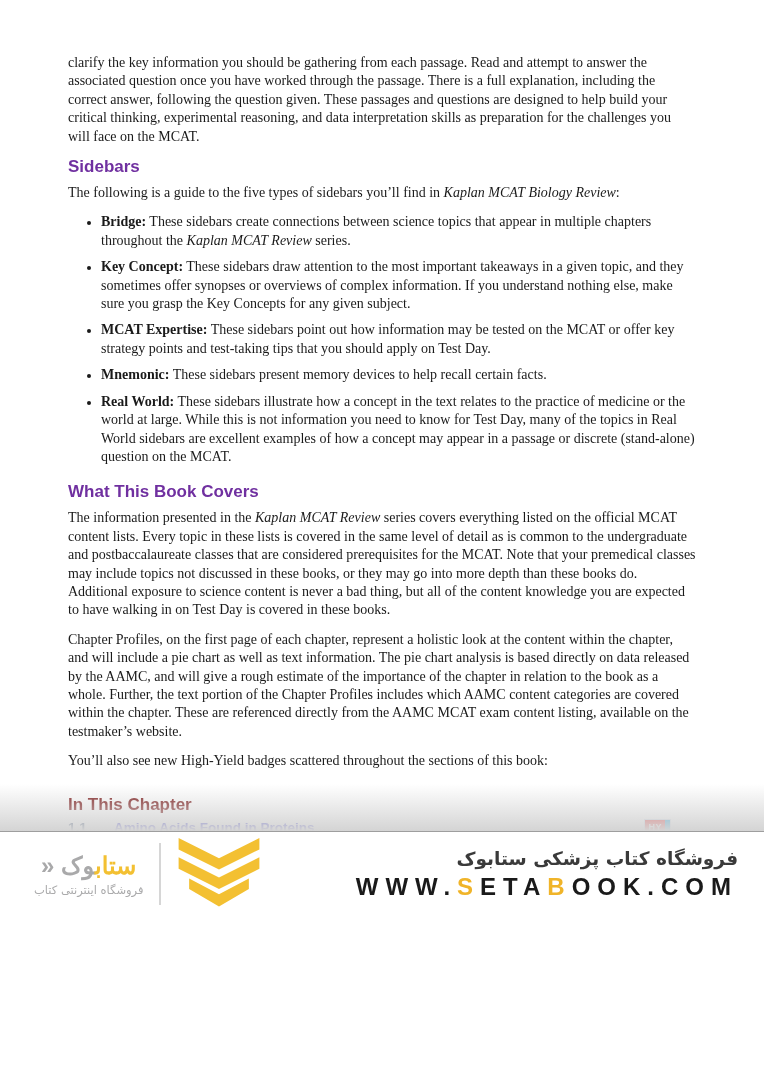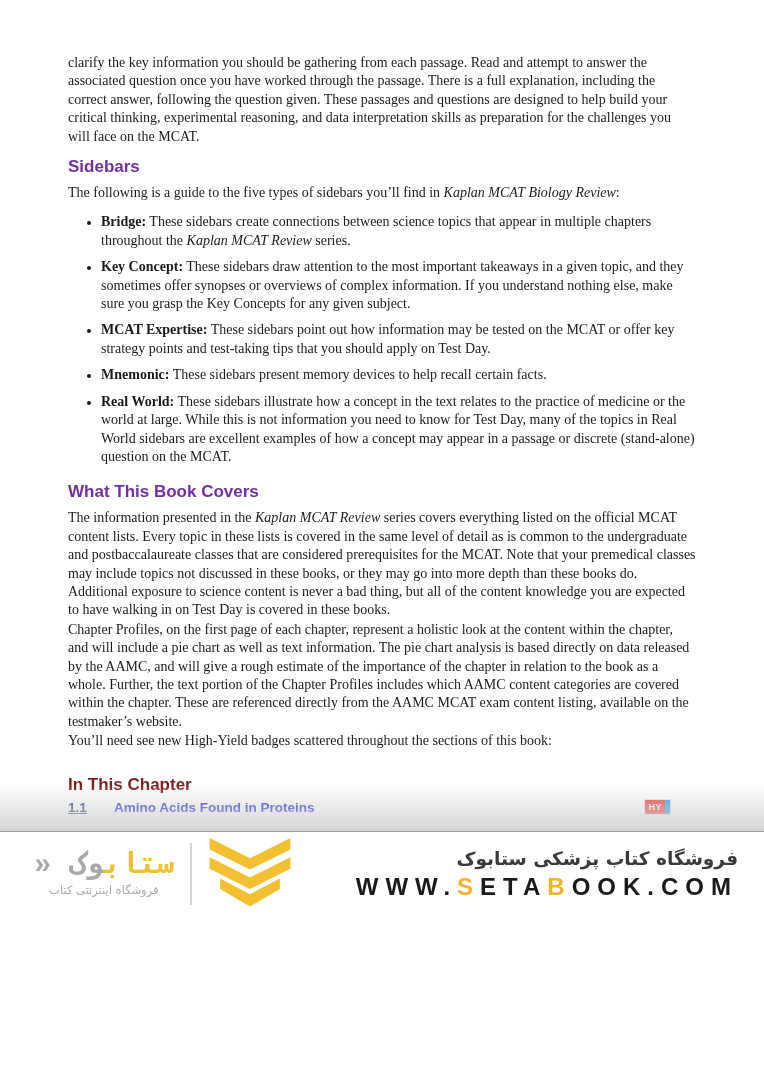--- a/index.html
+++ b/index.html
@@ -4,21 +4,21 @@
 <style>
   * { margin:0; padding:0; box-sizing:border-box; }
   html,body { background:#ffffff; }
   .page {
     position:relative; width:764px; height:916px; margin:0 auto;
     background:#ffffff; overflow:hidden;
     font-family:"Liberation Serif", serif; color:#1a1a1a;
   }
   .content { padding:54px 68px 0 68px; }
   .serif-p { font-size:14px; line-height:18.4px; text-align:left; }
-  .p-gap { margin-top:1px; }
+  .p-gap { margin-top:11px; }
   h2.sans {
     font-family:"Liberation Sans", sans-serif; font-size:17px; line-height:20px;
     font-weight:bold;
   }
   h2.purple { color:#7030A0; margin:11px 0 7px 0; }
   h2.purple.second { margin-top:16px; }
   h2.red { color:#7f1d1d; margin:24px 0 3px 0; }
   ul.sidebar-list { margin:11px 0 0 0; padding-left:33px; list-style:disc; }
   ul.sidebar-list li { font-size:14px; line-height:18.4px; margin-bottom:8px; }
   ul.sidebar-list li::marker { color:#1a1a1a; font-size:12px; }
@@ -51,21 +51,21 @@
     border-bottom:1px solid #9e9e9e;
   }
   .footer {
     position:absolute; left:0; right:0; bottom:0; height:84px; background:#ffffff;
     display:flex; align-items:center; justify-content:space-between;
     padding:0 26px 0 34px;
   }
   .brand { display:flex; align-items:center; }
   .wordmark { display:flex; flex-direction:column; align-items:center; direction:rtl; }
   .wordmark-main {
-    font-family:Liberation Mono, monospace; font-size:29px; font-weight:bold;
+    font-family:Liberation Sans, sans-serif; font-size:24px; font-weight:bold;
     line-height:30px; letter-spacing:-1px;
   }
   .wordmark-tag {
     font-family:"DejaVu Sans", sans-serif; font-size:11.5px; color:#ABABAC;
     margin-top:2px;
   }
   .brand-divider { width:2px; height:62px; background:#d6d6d6; margin:0 14px 0 16px; }
   .chevrons { display:block; }
   .site { display:flex; flex-direction:column; align-items:flex-end; }
   .site-title {
@@ -92,21 +92,21 @@
       <li><span class="blead">Bridge:</span><span><span> These sidebars create connections between science topics that appear in multiple chapters throughout the </span><span style="font-style: italic;">Kaplan MCAT Review</span><span> series.</span></span></li>
       <li><span class="blead">Key Concept:</span><span><span> These sidebars draw attention to the most important takeaways in a given topic, and they sometimes offer synopses or overviews of complex information. If you understand nothing else, make sure you grasp the Key Concepts for any given subject.</span></span></li>
       <li><span class="blead">MCAT Expertise:</span><span><span> These sidebars point out how information may be tested on the MCAT or offer key strategy points and test-taking tips that you should apply on Test Day.</span></span></li>
       <li><span class="blead">Mnemonic:</span><span><span> These sidebars present memory devices to help recall certain facts.</span></span></li>
       <li><span class="blead">Real World:</span><span><span> These sidebars illustrate how a concept in the text relates to the practice of medicine or the world at large. While this is not information you need to know for Test Day, many of the topics in Real World sidebars are excellent examples of how a concept may appear in a passage or discrete (stand-alone) question on the MCAT.</span></span></li>
     </ul>
 
     <h2 class="sans purple second">What This Book Covers</h2>
     <p class="serif-p"><span>The information presented in the </span><span style="font-style: italic;">Kaplan MCAT Review</span><span> series covers everything listed on the official MCAT content lists. Every topic in these lists is covered in the same level of detail as is common to the undergraduate and postbaccalaureate classes that are considered prerequisites for the MCAT. Note that your premedical classes may include topics not discussed in these books, or they may go into more depth than these books do. Additional exposure to science content is never a bad thing, but all of the content knowledge you are expected to have walking in on Test Day is covered in these books.</span></p>
     <p class="serif-p p-gap">Chapter Profiles, on the first page of each chapter, represent a holistic look at the content within the chapter, and will include a pie chart as well as text information. The pie chart analysis is based directly on data released by the AAMC, and will give a rough estimate of the importance of the chapter in relation to the book as a whole. Further, the text portion of the Chapter Profiles includes which AAMC content categories are covered within the chapter. These are referenced directly from the AAMC MCAT exam content listing, available on the testmaker’s website.</p>
-    <p class="serif-p p-gap">You’ll need see new High-Yield badges scattered throughout the sections of this book:</p>
+    <p class="serif-p p-gap">You’ll also see new High-Yield badges scattered throughout the sections of this book:</p>
 
     <div class="toc">
       <h2 class="sans red">In This Chapter</h2>
 
       <div class="toc-sec">
         <div class="toc-row linkrow">
           <span class="toc-num">1.1</span>
           <span class="toc-title">Amino Acids Found in Proteins</span>
           <span class="hy-badge">
               <span class="hy-text">HY</span>

